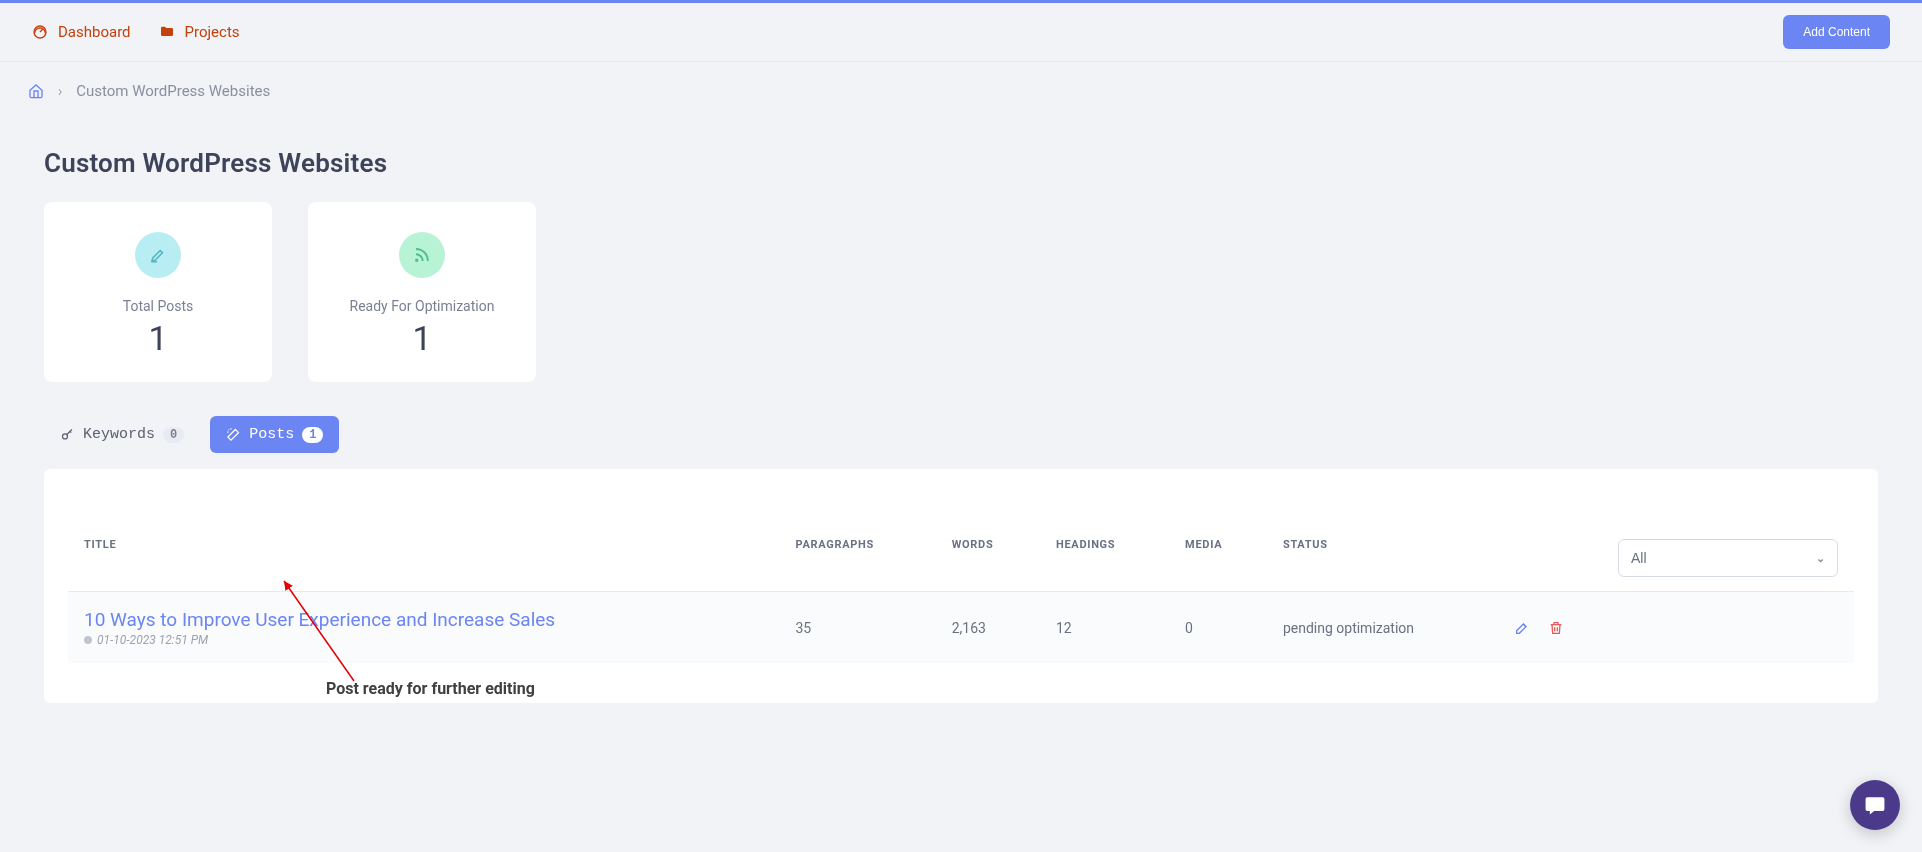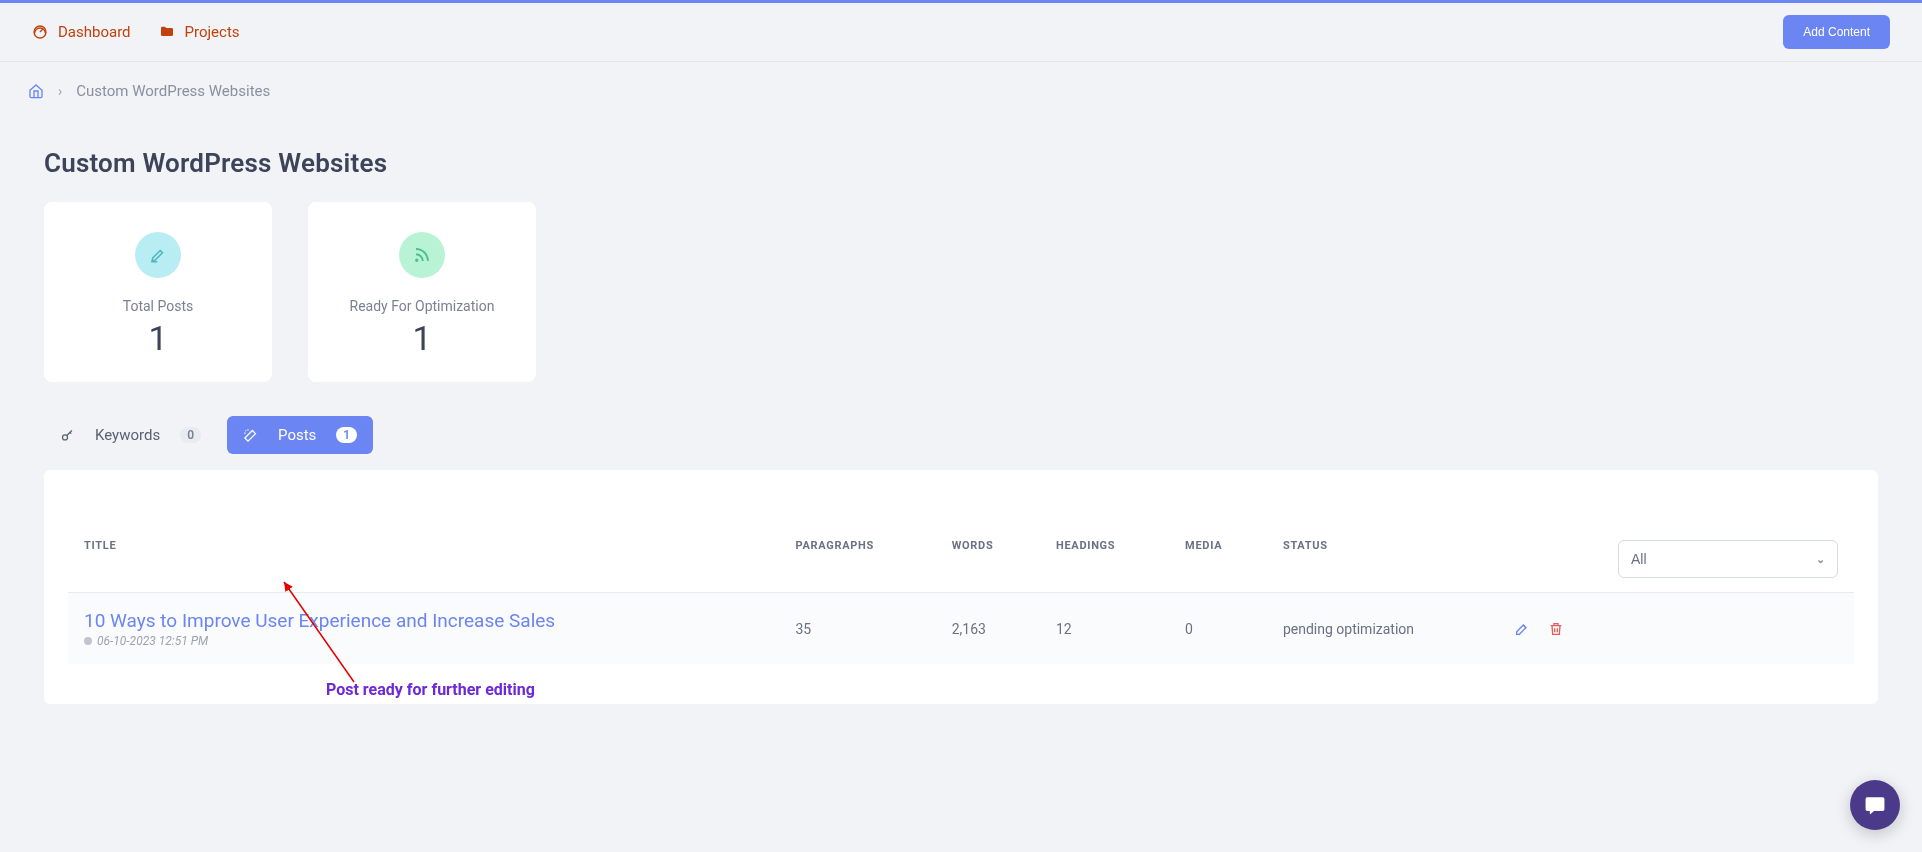--- a/index.html
+++ b/index.html
@@ -17,42 +17,42 @@
 h1 { color:#3d4459; font-size:26px; font-weight:600; margin:28px 0 24px; letter-spacing:.2px; }
 .cards { display:flex; gap:36px; }
 .card { background:#fff; border-radius:8px; padding:30px 20px 24px; width:228px; text-align:center; }
 .card .circle { width:46px; height:46px; border-radius:50%; margin:0 auto 20px; display:flex; align-items:center; justify-content:center; }
 .card .circle svg { width:18px; height:18px; }
 .c-blue { background:#b8edf4; color:#52b6c1; }
 .c-green { background:#b9f3d6; color:#4dbf8e; }
 .card .lbl { color:#7b8194; font-size:14px; margin-bottom:4px; }
 .card .val { color:#3d4459; font-size:34px; font-weight:400; }
 .tabs { display:flex; gap:10px; margin-top:34px; }
-.tab { display:flex; align-items:center; gap:20px; padding:10px 16px; border-radius:6px; cursor:pointer; font-size:15px; color:#5b616f; }
+.tab { display:flex; align-items:center; gap:8px; padding:10px 16px; border-radius:6px; cursor:pointer; font-size:15px; color:#5b616f;font-family:Liberation Mono, monospace; }
 .tab.active { background:#6b85f2; color:#fff; }
 .tab svg { width:15px; height:15px; }
 .badge { background:#e8ebf2; color:#7a818f; font-size:12px; padding:1px 7px; border-radius:10px; font-weight:600; }
 .tab.active .badge { background:#fff; color:#6b85f2; }
 .panel { background:#fff; border-radius:6px; margin-top:16px; padding:28px 24px 40px; }
 table { width:100%; border-collapse:collapse; }
 th { text-align:left; color:#6a7182; font-size:11px; font-weight:700; letter-spacing:.7px; padding:14px 16px; border-bottom:1px solid #e8eaf0; }
 td { padding:16px; color:#6a7182; font-size:14px; vertical-align:middle; }
 tbody tr { background:#fafbfc; }
 .title-link { color:#6b85f2; text-decoration:none; font-size:19px; display:block; }
 .ts-row { display:flex; align-items:center; gap:5px; color:#9ca3af; font-style:italic; font-size:12px; margin-top:2px; }
 .dot { width:8px; height:8px; border-radius:50%; background:#c0c4cd; display:inline-block; }
 .select-wrap { display:inline-block; width:220px; position:relative;margin-top:28px; }
 .select-wrap select { width:100%; padding:10px 12px; border:1px solid #d7dbe4; border-radius:6px; background:#fff; color:#6a7182; font-size:14px; appearance:none; cursor:pointer; }
 .select-wrap .chv { position:absolute; right:12px; top:50%; transform:translateY(-50%); pointer-events:none; color:#8a90a0; }
 .act { display:flex; gap:18px; }
 .act svg { width:16px; height:16px; cursor:pointer; }
 .ic-edit { color:#6b85f2; }
 .ic-del { color:#e85b5b; }
 .annot-arrow { position:absolute; }
-.annot-text { position:absolute; color:#6d28d9; font-weight:700; font-size:16px; }
+.annot-text { position:absolute; color:#404040; font-weight:700; font-size:16px; }
 .intercom { position:fixed; bottom:22px; right:22px; width:50px; height:50px; border-radius:50%; background:#4b3a8a; display:flex; align-items:center; justify-content:center; box-shadow:0 4px 16px rgba(0,0,0,.2); cursor:pointer; }
 .intercom svg { width:24px; height:24px; color:#fff; fill:#fff; }
 </style>
 </head>
 <body>
 
 <div class="topbar"></div>
 
 <div class="nav">
   <div class="nav-left">
@@ -149,21 +149,21 @@
             </div>
           </th>
         </tr>
       </thead>
       <tbody>
         <tr>
           <td>
             <a href="#" class="title-link">10 Ways to Improve User Experience and Increase Sales</a>
             <div class="ts-row">
               <span class="dot"></span>
-              <span>06-10-2023 12:51 PM</span>
+              <span>01-10-2023 12:51 PM</span>
             </div>
           </td>
           <td>35</td>
           <td>2,163</td>
           <td>12</td>
           <td>0</td>
           <td>pending optimization</td>
           <td>
             <div class="act">
               <svg class="ic-edit" viewBox="0 0 24 24" fill="none" stroke="currentColor" stroke-width="2">

